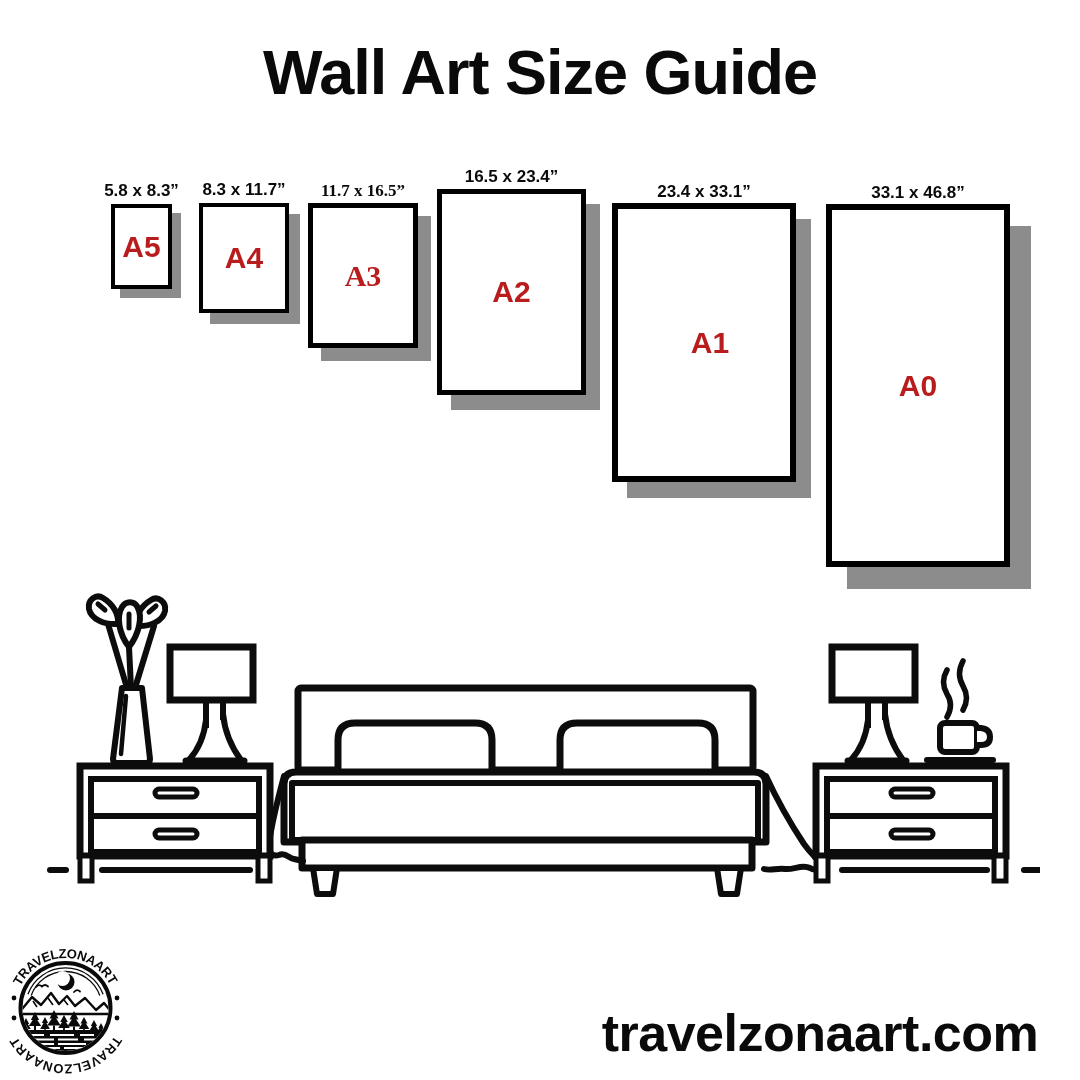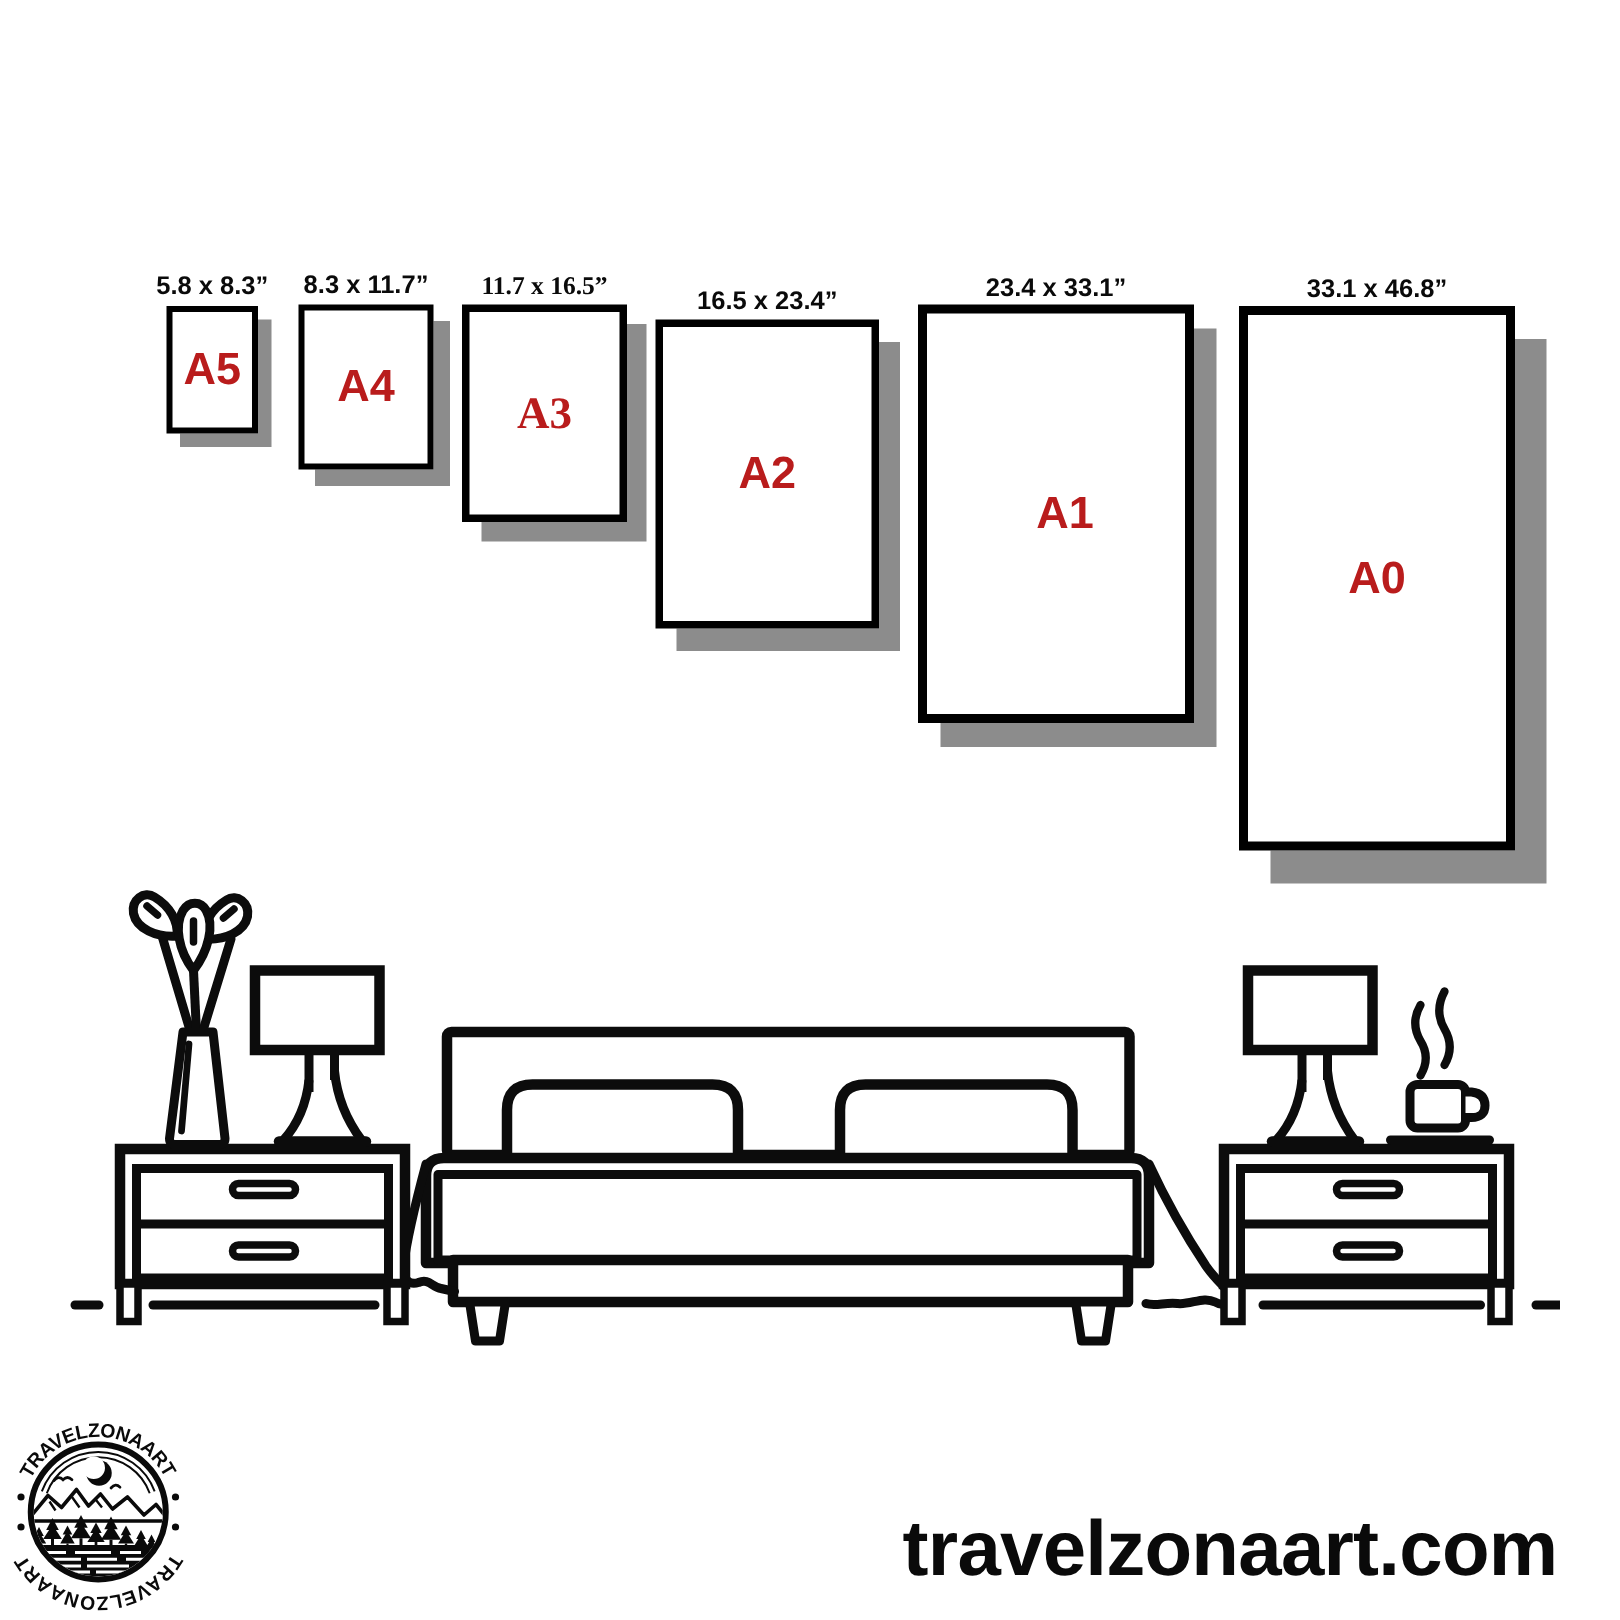--- a/index.html
+++ b/index.html
@@ -18,21 +18,21 @@
     display:flex;align-items:center;justify-content:center;margin-left:44px;
   }
   .size-dim{
     position:absolute;bottom:calc(100% + 7px);left:50%;transform:translateX(-50%);
     white-space:nowrap;font-size:17px;font-weight:700;color:#0a0a0a;
   }
   .size-name{font-size:30px;font-weight:700;color:#b91c1c;}
   .a5{left:67px;top:204px;width:61px;height:85px;border-width:4px;box-shadow:9px 9px 0 #8c8c8c;}
   .a4{left:155px;top:203px;width:90px;height:110px;border-width:4px;box-shadow:11px 11px 0 #8c8c8c;}
   .a3{left:264px;top:203px;width:110px;height:145px;border-width:5px;box-shadow:13px 13px 0 #8c8c8c;font-family:Liberation Serif, serif;}
-  .a2{left:393px;top:213px;width:149px;height:206px;border-width:5px;box-shadow:14px 15px 0 #8c8c8c;}
+  .a2{left:393px;top:189px;width:149px;height:206px;border-width:5px;box-shadow:14px 15px 0 #8c8c8c;}
   .a1{left:568px;top:203px;width:184px;height:279px;border-width:6px;box-shadow:15px 16px 0 #8c8c8c;padding-left:12px;}
   .a0{left:782px;top:204px;width:184px;height:363px;border-width:6px;box-shadow:21px 22px 0 #8c8c8c;}
   
   .scene{position:absolute;left:40px;top:590px;width:1000px;height:315px;}
   .scene *{vector-effect:none;}
   
   .logo{position:absolute;left:0px;top:942px;width:131px;height:132px;}
   .logo text{
     font-family:"Liberation Sans", sans-serif;font-weight:bold;font-size:13px;
     letter-spacing:1px;fill:#0a0a0a;
@@ -41,20 +41,21 @@
   .website{
     position:absolute;left:580px;top:1003px;width:480px;text-align:center;
     font-size:52px;font-weight:700;letter-spacing:-0.5px;color:#0a0a0a;white-space:nowrap;
   }
 </style>
 </head>
 <body>
 
 <div class="poster">
 
+  <div class="page-title">Wall Art Size Guide</div>
 
   <div>
     <div class="size-box a5">
       <div class="size-dim">5.8 x 8.3”</div>
       <div class="size-name">A5</div>
     </div>
     <div class="size-box a4">
       <div class="size-dim">8.3 x 11.7”</div>
       <div class="size-name">A4</div>
     </div>

